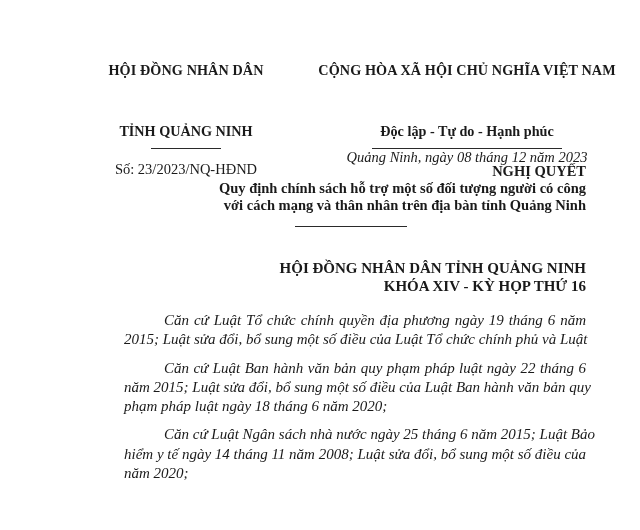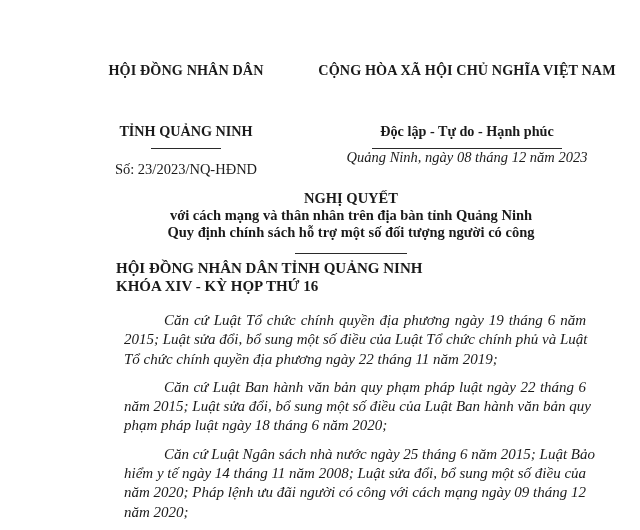--- a/index.html
+++ b/index.html
@@ -64,41 +64,40 @@
     .place-date {
       font-style: italic;
       font-size: 14.5px;
       white-space: nowrap;
     }
     .title-block {
       position: absolute;
       left: 100px;
       width: 470px;
       top: 163px;
-      text-align: center;
-      margin-top: 27px;
+      text-align: right;
     }
     .doc-type {
       font-weight: bold;
       font-size: 14.5px;
       line-height: 17px;
     }
     .doc-subject {
       font-weight: bold;
       font-size: 14.5px;
       line-height: 17px;
       white-space: nowrap;
     }
     .rule.title { width: 112px; margin-top: 12px; }
     .council-block {
       position: absolute;
       left: 100px;
       width: 470px;
       top: 259px;
-      text-align: left;
+      text-align: right;
     }
     .council-line {
       font-weight: bold;
       font-size: 15px;
       line-height: 18px;
       white-space: nowrap;
     }
     .body {
       position: absolute;
       left: 108px;
@@ -141,43 +140,41 @@
 
   <div class="hdr-right">
     <div class="hdr-title">CỘNG HÒA XÃ HỘI CHỦ NGHĨA VIỆT NAM</div>
     <div class="hdr-sub">Độc lập - Tự do - Hạnh phúc</div>
     <div class="rule right"></div>
     <div class="place-date">Quảng Ninh, ngày 08 tháng 12 năm 2023</div>
   </div>
 
   <div class="title-block">
     <div class="doc-type">NGHỊ QUYẾT</div>
+    <div class="doc-subject">Quy định chính sách hỗ trợ một số đối tượng người có công</div>
     <div class="doc-subject">với cách mạng và thân nhân trên địa bàn tỉnh Quảng Ninh</div>
-    <div class="doc-subject">Quy định chính sách hỗ trợ một số đối tượng người có công</div>
     <div class="rule title"></div>
   </div>
 
   <div class="council-block">
     <div class="council-line">HỘI ĐỒNG NHÂN DÂN TỈNH QUẢNG NINH</div>
     <div class="council-line">KHÓA XIV - KỲ HỌP THỨ 16</div>
   </div>
 
   <div class="body">
     <div class="para">
       <span class="ln first">Căn cứ Luật Tổ chức chính quyền địa phương ngày 19 tháng 6 năm</span>
       <span class="ln">2015; Luật sửa đổi, bổ sung một số điều của Luật Tổ chức chính phủ và Luật</span>
-      <span class="ln last">Tổ chức chính quyền địa phương ngày 22 tháng 11 năm 2019;</span>
     </div>
     <div class="para">
       <span class="ln first">Căn cứ Luật Ban hành văn bản quy phạm pháp luật ngày 22 tháng 6</span>
       <span class="ln">năm 2015; Luật sửa đổi, bổ sung một số điều của Luật Ban hành văn bản quy</span>
       <span class="ln last">phạm pháp luật ngày 18 tháng 6 năm 2020;</span>
     </div>
     <div class="para">
       <span class="ln first">Căn cứ Luật Ngân sách nhà nước ngày 25 tháng 6 năm 2015; Luật Bảo</span>
       <span class="ln">hiểm y tế ngày 14 tháng 11 năm 2008; Luật sửa đổi, bổ sung một số điều của</span>
-      <span class="ln">năm 2020; Pháp lệnh ưu đãi người có công với cách mạng ngày 09 tháng 12</span>
       <span class="ln last">năm 2020;</span>
     </div>
 
   </div>
 
 </div>
 
 </body></html>

